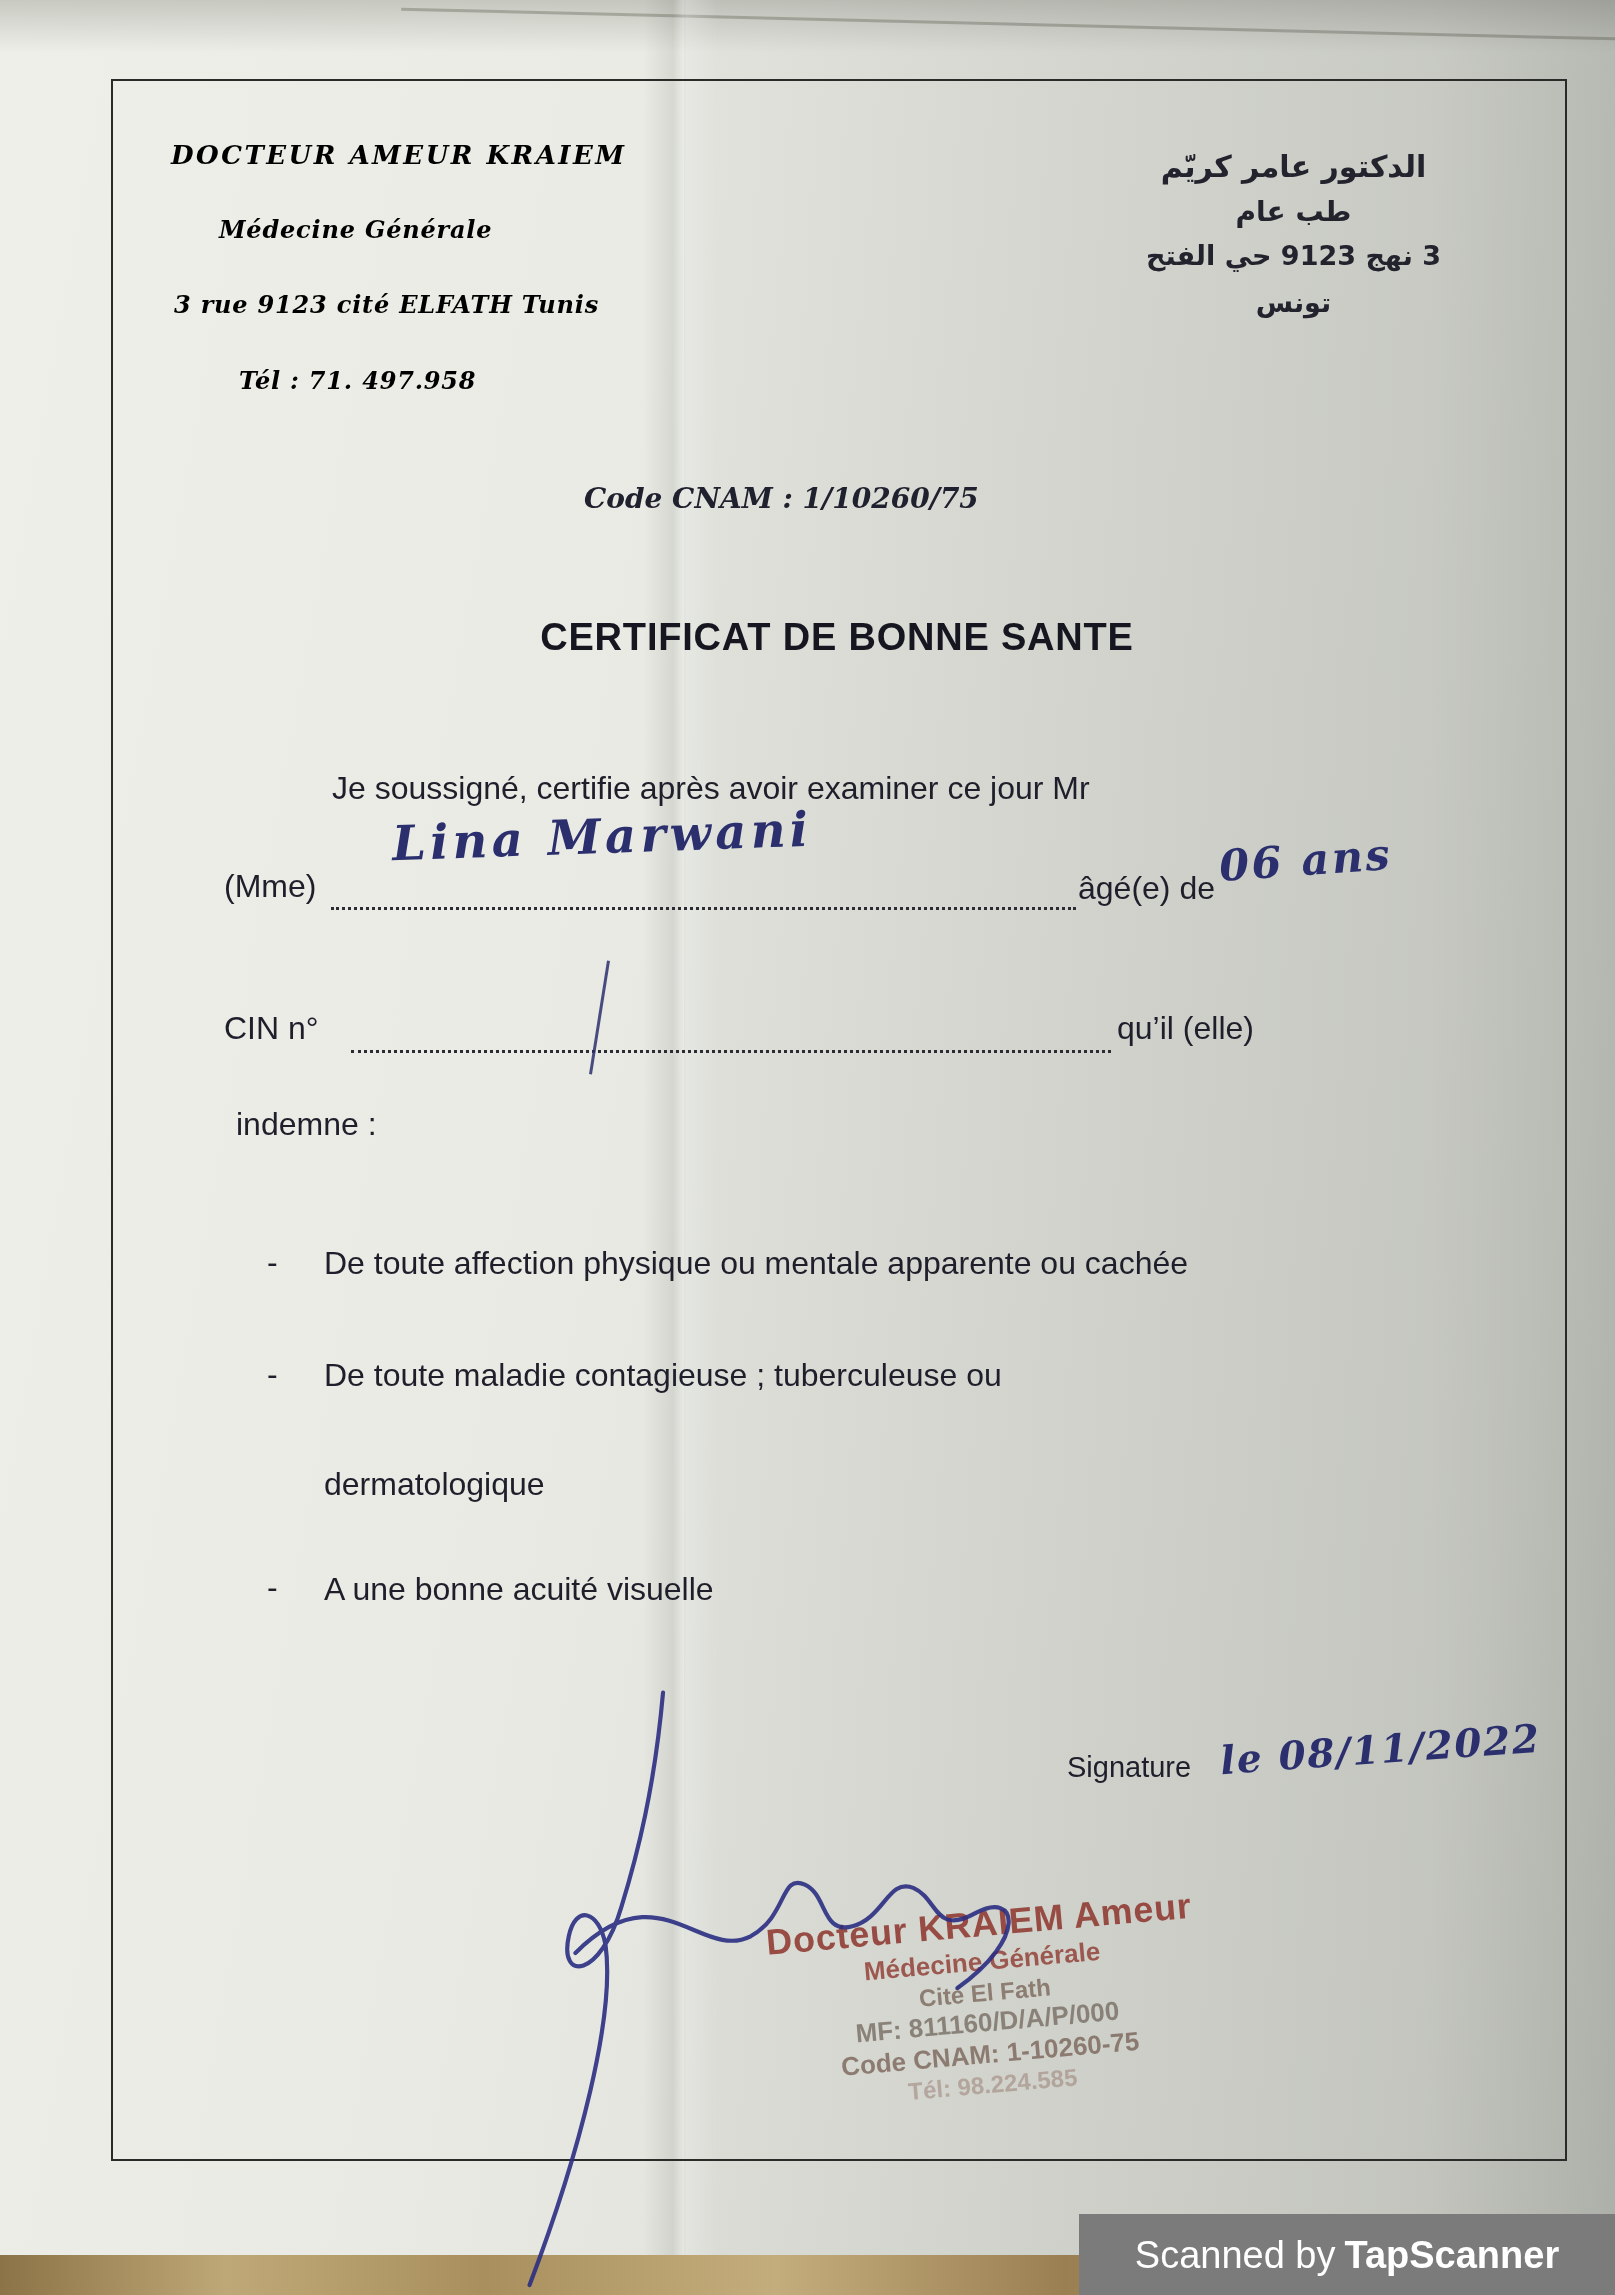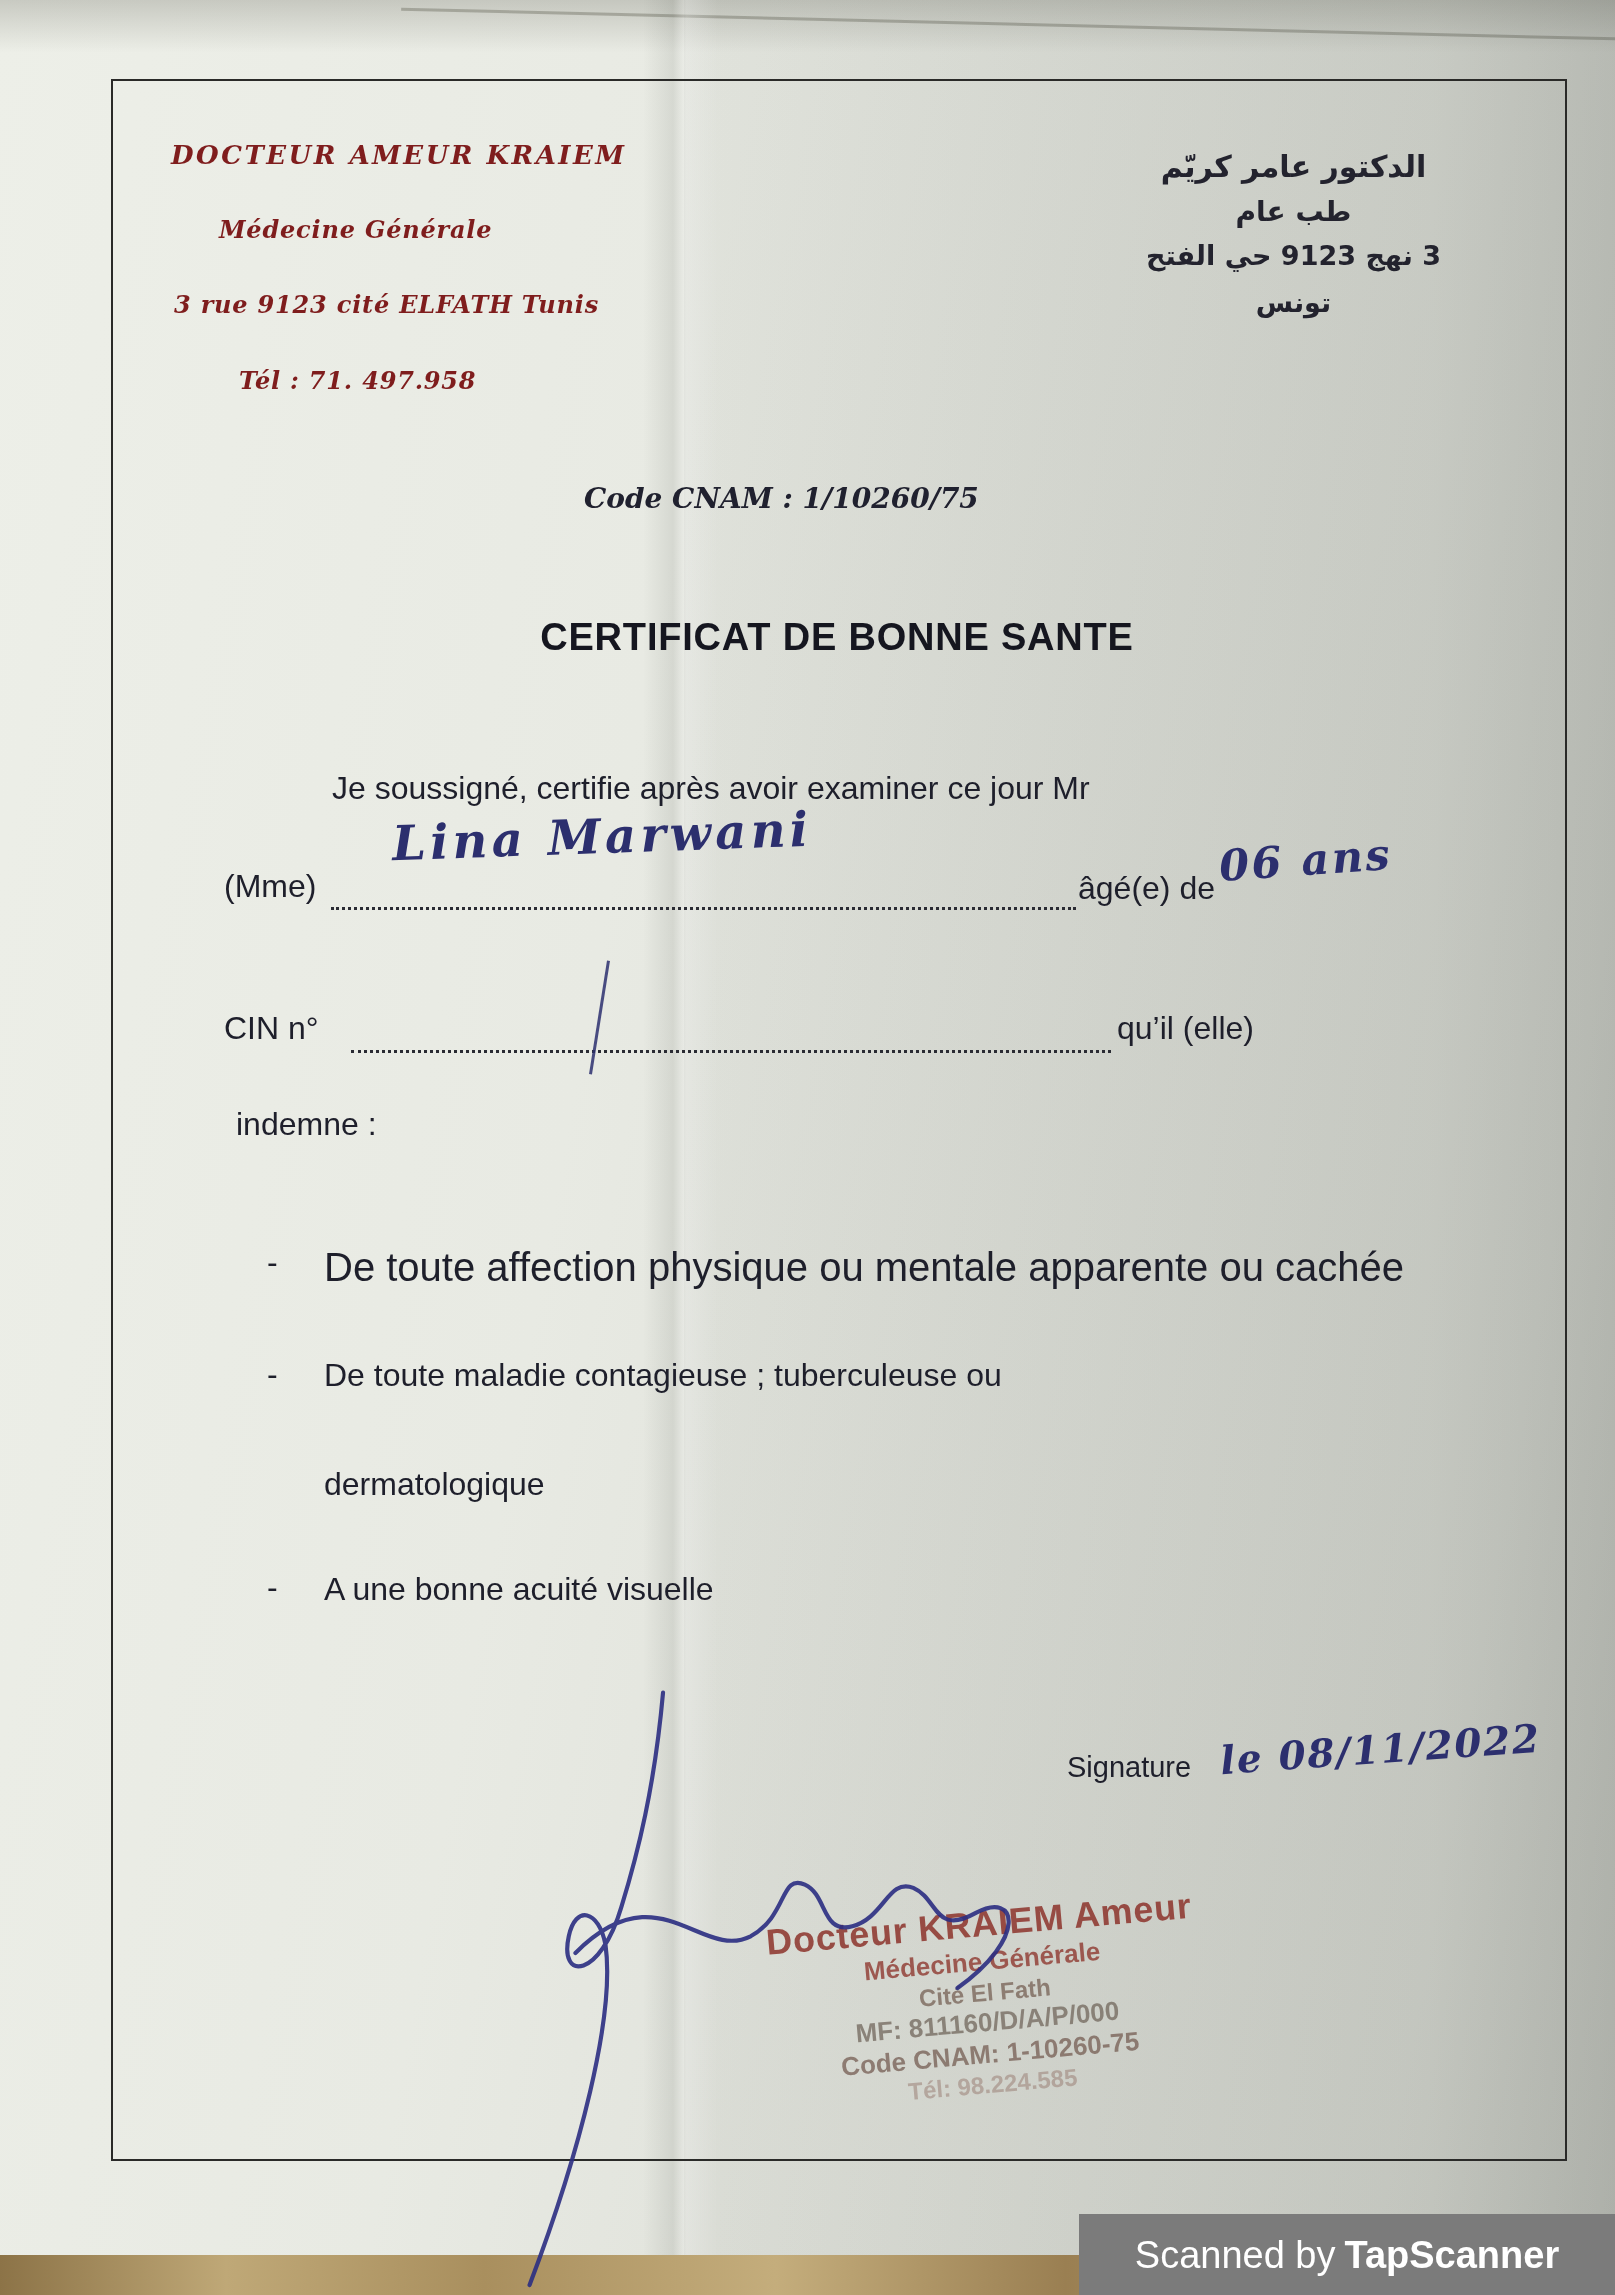--- a/index.html
+++ b/index.html
@@ -33,21 +33,21 @@
   .ground-strip{
     position:absolute;left:0;top:2255px;width:1615px;height:40px;
     background:linear-gradient(90deg,#8c7347,#bfa877 14%,#a98f5e 30%,#c4ad7c 48%,#9a7f52 66%,#bda469 84%,#8c7347 100%);
   }
   
   .frame{
     position:absolute;left:111px;top:79px;width:1452px;height:2078px;
     border:2.5px solid #2a2a28;
   }
   
-  .fr-script{position:absolute;color:#7f1d1d;font-family:"DejaVu Serif",serif;font-style:italic;font-weight:bold;}
+  .fr-script{position:absolute;color:#000000;font-family:"DejaVu Serif",serif;font-style:italic;font-weight:bold;}
   .ar-text{position:absolute;color:#23232e;font-family:"DejaVu Sans",sans-serif;font-weight:bold;direction:rtl;text-align:center;width:467px;left:1060px;}
   .print{position:absolute;color:#1e1f2b;}
   .dotline{position:absolute;border-bottom:3.3px dotted #2a2b33;height:0;}
   .hand{position:absolute;color:#2c2f6e;font-family:"DejaVu Serif",serif;font-style:italic;font-weight:bold;}
   .stamp{
     position:absolute;left:735px;top:1902px;width:501px;
     transform:rotate(-5deg);text-align:center;line-height:1.22;
   }
   .stamp div{font-weight:bold;}
   .wm{
@@ -95,21 +95,21 @@
   <div class="hand" style="left:1219px;top:835px;font-size:43px;letter-spacing:2.5px;transform:rotate(-4deg);">06 ans</div>
 
   <div class="print" style="left:224px;top:1010px;font-size:32px;">CIN n°</div>
   <div class="dotline" style="left:351px;top:1050px;width:760px;"></div>
   <div style="position:absolute;left:598px;top:960px;height:115px;border-left:3.3px solid rgba(44,47,110,0.85);transform:rotate(9deg);"></div>
   <div class="print" style="left:1117px;top:1010px;font-size:32px;">qu’il (elle)</div>
 
   <div class="print" style="left:224px;top:1106px;font-size:32px;margin-left:12px;">indemne :</div>
 
   <div class="print" style="left:267px;top:1244px;font-size:32px;">-</div>
-  <div class="print" style="left:324px;top:1245px;font-size:40px;">De toute affection physique ou mentale apparente ou cachée</div>
+  <div class="print" style="left:324px;top:1245px;font-size:32px;">De toute affection physique ou mentale apparente ou cachée</div>
 
   <div class="print" style="left:267px;top:1356px;font-size:32px;">-</div>
   <div class="print" style="left:324px;top:1357px;font-size:32px;">De toute maladie contagieuse ; tuberculeuse ou</div>
   <div class="print" style="left:324px;top:1466px;font-size:32px;">dermatologique</div>
 
   <div class="print" style="left:267px;top:1569px;font-size:32px;">-</div>
   <div class="print" style="left:324px;top:1571px;font-size:32px;">A une bonne acuité visuelle</div>
 
   <div class="print" style="left:1067px;top:1751px;font-size:29px;">Signature</div>
   <div class="hand" style="left:1220px;top:1726px;font-size:39px;letter-spacing:1.7px;transform:rotate(-4deg);">le 08/11/2022</div>

